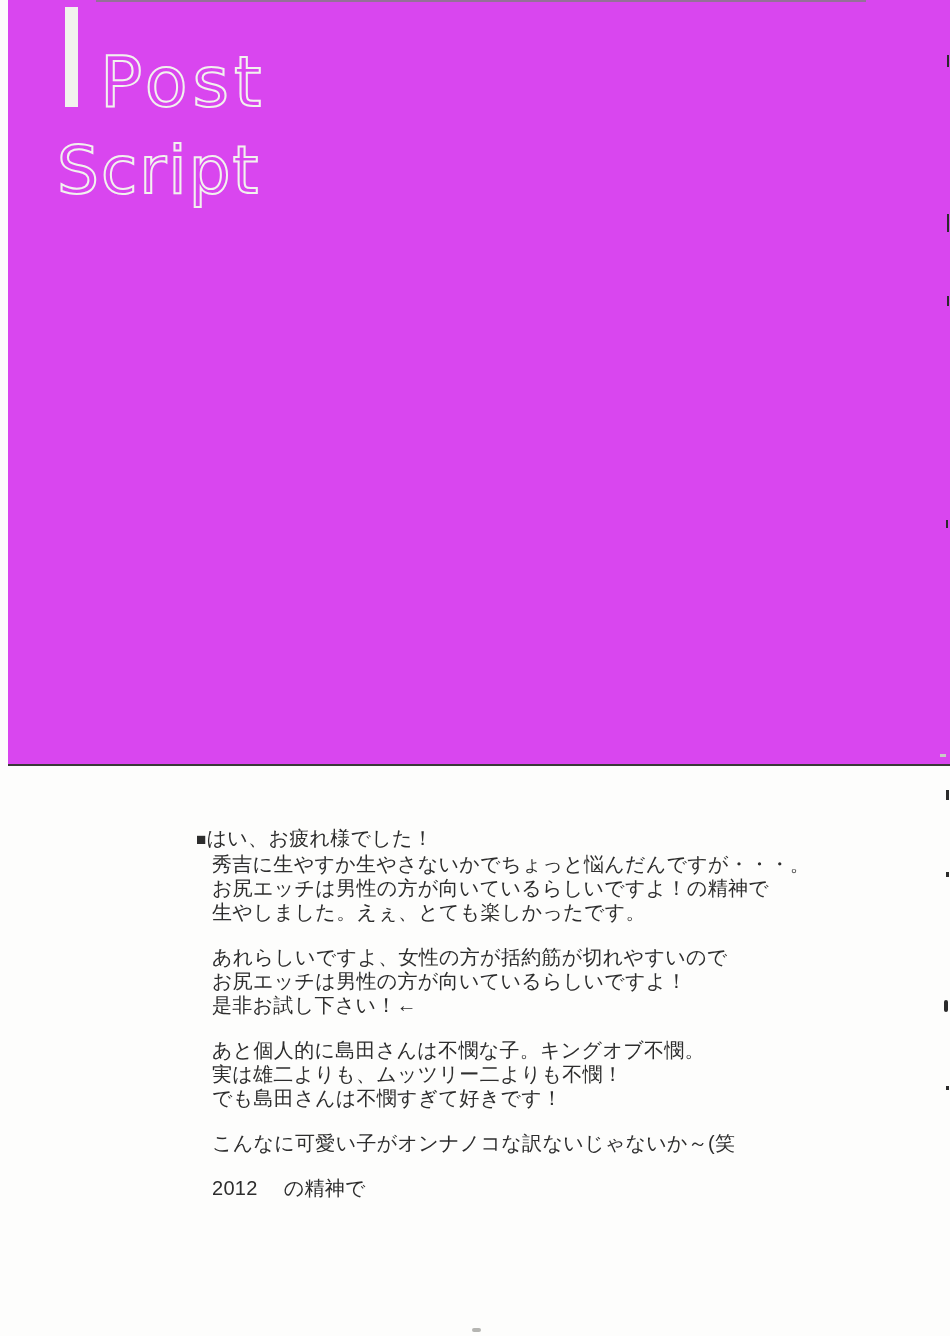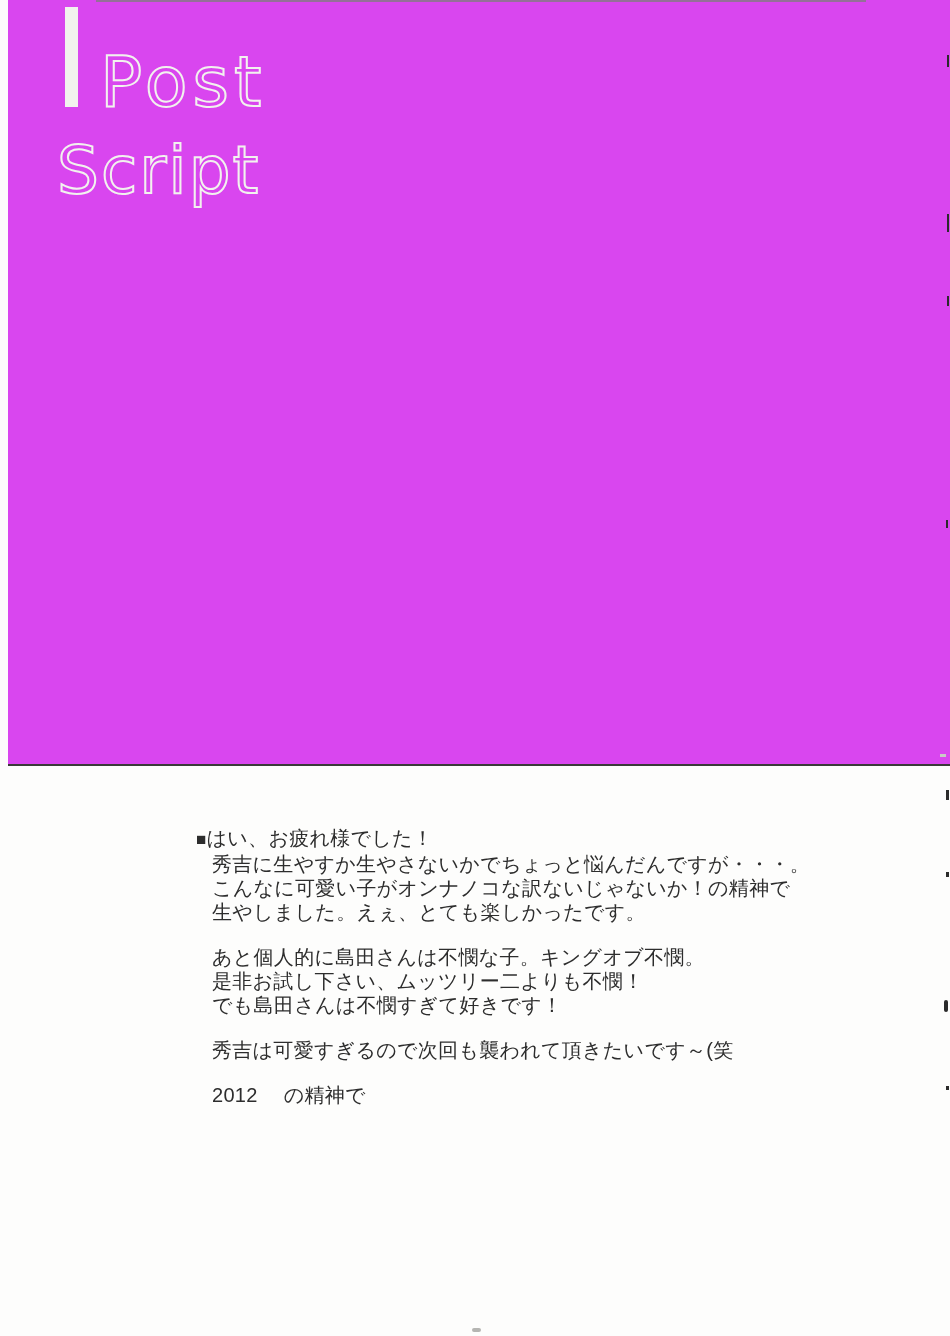--- a/index.html
+++ b/index.html
@@ -85,26 +85,29 @@
     <div class="title-accent-bar"></div>
     <svg class="title-svg" width="946" height="764">
       <text class="t1" x="92" y="106">Post</text>
       <text class="t2" x="49" y="193">Script</text>
     </svg>
   </div>
 
   <div class="afterword">
     <p class="para hang"><span class="bullet">■</span><span>はい、お疲れ様でした！
 秀吉に生やすか生やさないかでちょっと悩んだんですが・・・。
-こんなに可愛い子がオンナノコな訳ないじゃないか！の精神で
+お尻エッチは男性の方が向いているらしいですよ！の精神で
 生やしました。えぇ、とても楽しかったです。</span></p>
+    <p class="para">あれらしいですよ、女性の方が括約筋が切れやすいので
+お尻エッチは男性の方が向いているらしいですよ！
+是非お試し下さい！←</p>
     <p class="para">あと個人的に島田さんは不憫な子。キングオブ不憫。
-是非お試し下さい、ムッツリー二よりも不憫！
+実は雄二よりも、ムッツリー二よりも不憫！
 でも島田さんは不憫すぎて好きです！</p>
-    <p class="para">秀吉は可愛すぎるので次回も襲われて頂きたいです～(笑</p>
+    <p class="para">こんなに可愛い子がオンナノコな訳ないじゃないか～(笑</p>
     <p class="para credit"><span>2012</span><span class="gap"></span><span>の精神で</span></p>
   </div>
 
   <div class="speck sp1"></div>
   <div class="speck sp2"></div>
   <div class="speck sp3"></div>
   <div class="speck sp4"></div>
   <div class="speck sp5"></div>
   <div class="speck sp6"></div>
   <div class="speck sp7"></div>

